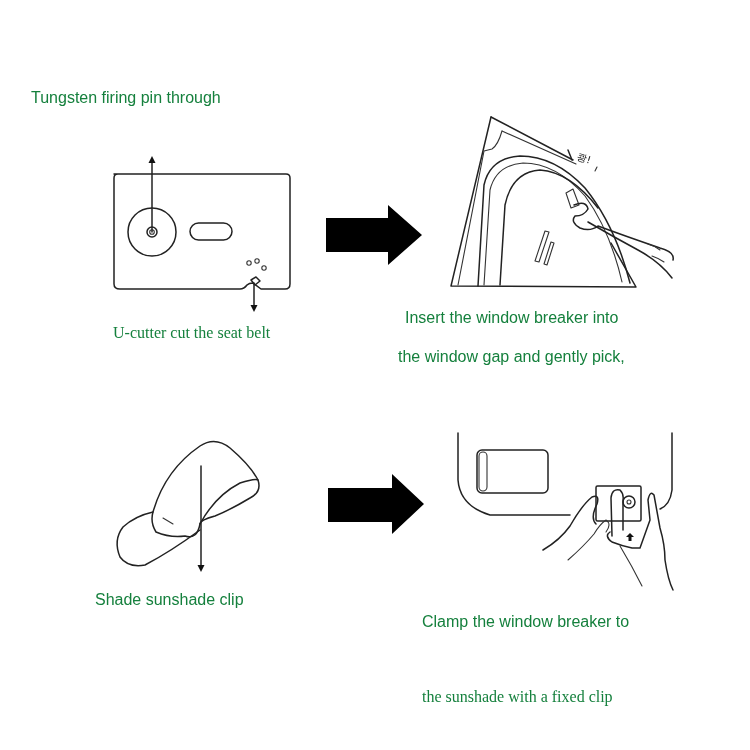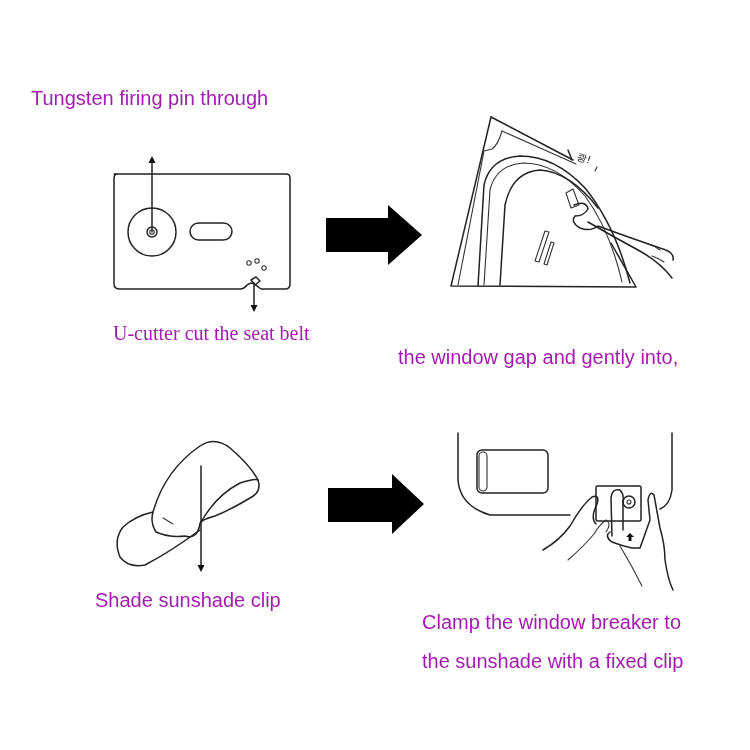--- a/index.html
+++ b/index.html
@@ -1,19 +1,19 @@
 <!DOCTYPE html>
 <html><head>
 <meta charset="utf-8">
 <style>
   html, body { margin:0; padding:0; background:#ffffff; }
   #canvas { position:relative; width:750px; height:750px; background:#ffffff; overflow:hidden; }
   .label {
-    position:absolute; font-family:"Liberation Sans", sans-serif; font-size:20px;
-    color:#a21caf; white-space:nowrap; line-height:24px;text-align:right;
+    position:absolute; font-family:"Liberation Sans", sans-serif; font-size:16px;
+    color:#15803d; white-space:nowrap; line-height:24px;text-align:right;
   }
   svg.art { position:absolute; left:0; top:0; }
   .ln { fill:none; stroke:#222; stroke-width:1.5; stroke-linecap:round; stroke-linejoin:round; }
   .ln-thin { fill:none; stroke:#333; stroke-width:1.1; stroke-linecap:round; stroke-linejoin:round; }
 </style>
 </head>
 <body>
 
 <div id="canvas">
 
@@ -89,19 +89,20 @@
 
       <path class="ln" d="M612,536 L611,498 Q612,488 620,490 Q624,494 623,500 L623,530"></path>
       <path class="ln" d="M610,532 Q604,536 612,542 Q622,546 632,548 L640,548 L650,520 L648,500 Q650,490 654,495 L660,528 Q665,545 665,560 Q668,580 673,590"></path>
       <path class="ln-thin" d="M620,546 Q632,566 642,586"></path>
     </g>
   </svg>
 
   <div class="label" style="left:31px; top:86px;">Tungsten firing pin through</div>
   <div class="label" style="left:113px; top:321px;font-family:Liberation Serif, serif;">U-cutter cut the seat belt</div>
 
-  <div class="label" style="left:398px; top:345px;">the window gap and gently into,</div>
+  <div class="label" style="left:405px; top:306px;">Insert the window breaker into</div>
+  <div class="label" style="left:398px; top:345px;">the window gap and gently pick,</div>
 
   <div class="label" style="left:95px; top:588px;">Shade sunshade clip</div>
 
   <div class="label" style="left:422px; top:610px;">Clamp the window breaker to</div>
-  <div class="label" style="left:422px; top:649px;">the sunshade with a fixed clip</div>
+  <div class="label" style="left:422px; top:685px;font-family:Liberation Serif, serif;">the sunshade with a fixed clip</div>
 </div>
 
 </body></html>

